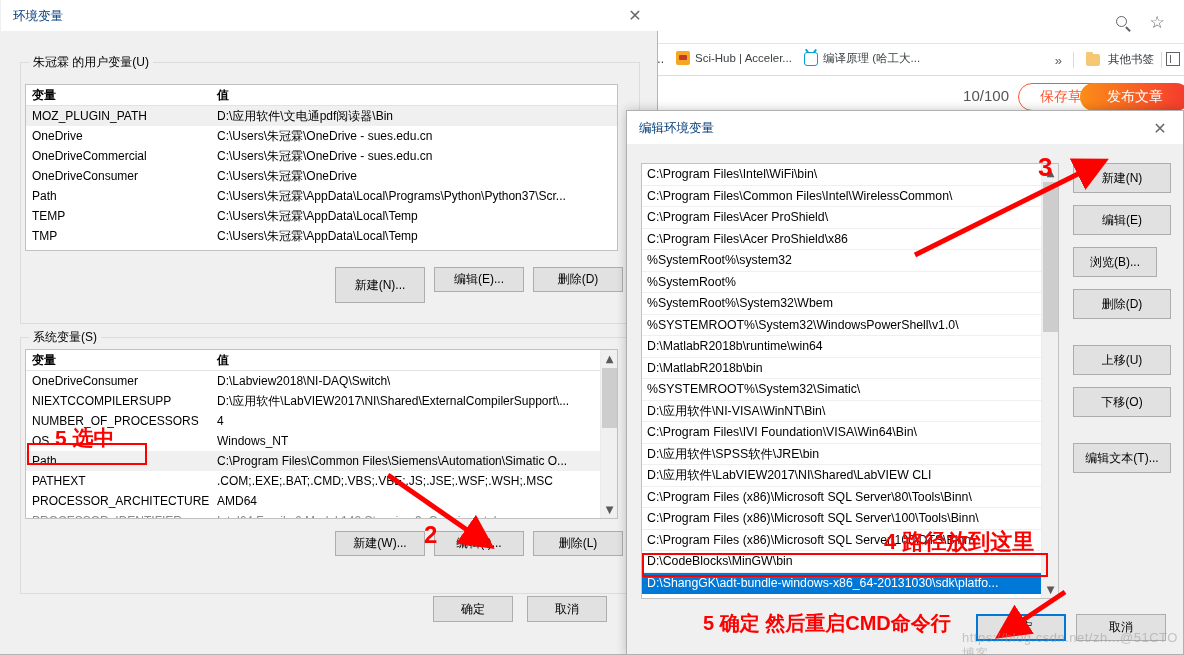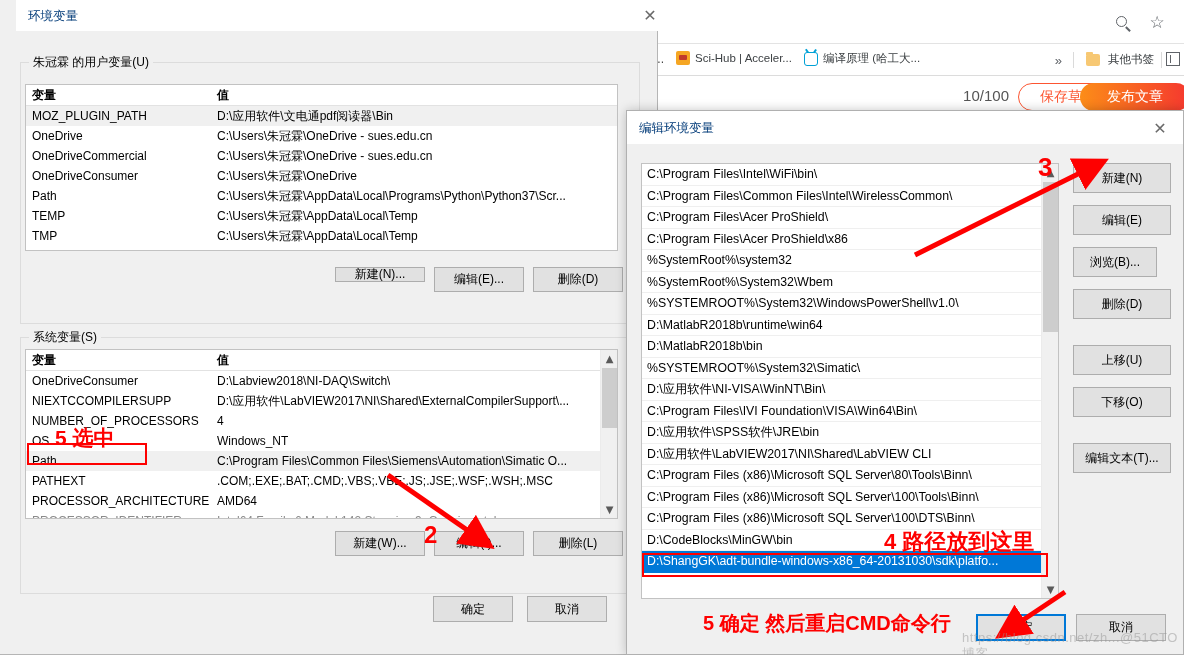--- a/index.html
+++ b/index.html
@@ -71,21 +71,21 @@
                     color:#5a5a5a; font-size:10px; font-family:"DejaVu Sans",sans-serif; }
   .vscroll .arrow.up { top:0; } .vscroll .arrow.down { bottom:0; }
   .vscroll .thumb { position:absolute; left:1px; width:15px; background:#cdcdcd; }
 
   .btn { position:absolute; background:#e1e1e1; border:1px solid #adadad; font-size:12px; color:#000;
          display:flex; align-items:center; justify-content:center; }
   .btn.default { border:2px solid #0078d7; background:#e1e1e1; }
 
   
   #envwin { left:0; top:0; width:658px; height:655px; border:1px solid #b5b5b5; border-left:none; border-top:none; }
-  #envwin .titlebar { position:absolute; left:16px; top:0; width:100%; height:31px; background:#ffffff; }
+  #envwin .titlebar { position:absolute; left:1px; top:0; width:100%; height:31px; background:#ffffff; }
   #envwin .titlebar .t { position:absolute; left:12px; top:8px; }
   #envwin .titlebar .win-close { right:0; top:0; }
   #envwin .body { position:absolute; left:0; top:31px; width:100%; bottom:0; background:#f0f0f0; }
 
   
   #editwin { left:626px; top:110px; width:558px; height:545px; border:1px solid #b0b0b0; background:#f0f0f0;
              box-shadow:0 0 10px rgba(0,0,0,0.22); }
   #editwin .titlebar { position:absolute; left:0; top:0; width:100%; height:33px; background:#ffffff; }
   #editwin .titlebar .t { position:absolute; left:12px; top:9px; }
   #editwin .titlebar .win-close { right:0; top:2px; }
@@ -184,21 +184,21 @@
       <div class="lv-row">
         <div class="c1">TEMP</div>
         <div class="c2">C:\Users\朱冠霖\AppData\Local\Temp</div>
       </div>
       <div class="lv-row">
         <div class="c1">TMP</div>
         <div class="c2">C:\Users\朱冠霖\AppData\Local\Temp</div>
       </div>
     </div>
 
-    <div class="btn" style="left:335px; top:236px; width:90px; height:15px;">新建(N)...</div>
+    <div class="btn" style="left:335px; top:236px; width:90px; height:36px;">新建(N)...</div>
     <div class="btn" style="left:434px; top:236px; width:90px; height:25px;">编辑(E)...</div>
     <div class="btn" style="left:533px; top:236px; width:90px; height:25px;">删除(D)</div>
 
     <div class="group" style="left:20px; top:306px; width:620px; height:257px;">
       <span class="group-label" style="left:8px; top:-9px;">系统变量(S)</span>
     </div>
 
     <div class="listbox" style="left:25px; top:318px; width:593px; height:170px;">
       <div class="lv-head">
         <div class="c1">变量</div>
@@ -259,20 +259,21 @@
     <div class="win-close">✕</div>
   </div>
 
   <div class="listbox" id="pathlist">
     <div id="pathrows">
         <div class="prow">C:\Program Files\Intel\WiFi\bin\</div>
         <div class="prow">C:\Program Files\Common Files\Intel\WirelessCommon\</div>
         <div class="prow">C:\Program Files\Acer ProShield\</div>
         <div class="prow">C:\Program Files\Acer ProShield\x86</div>
         <div class="prow">%SystemRoot%\system32</div>
+        <div class="prow">%SystemRoot%</div>
         <div class="prow">%SystemRoot%\System32\Wbem</div>
         <div class="prow">%SYSTEMROOT%\System32\WindowsPowerShell\v1.0\</div>
         <div class="prow">D:\MatlabR2018b\runtime\win64</div>
         <div class="prow">D:\MatlabR2018b\bin</div>
         <div class="prow">%SYSTEMROOT%\System32\Simatic\</div>
         <div class="prow">D:\应用软件\NI-VISA\WinNT\Bin\</div>
         <div class="prow">C:\Program Files\IVI Foundation\VISA\Win64\Bin\</div>
         <div class="prow">D:\应用软件\SPSS软件\JRE\bin</div>
         <div class="prow">D:\应用软件\LabVIEW2017\NI\Shared\LabVIEW CLI</div>
         <div class="prow">C:\Program Files (x86)\Microsoft SQL Server\80\Tools\Binn\</div>

